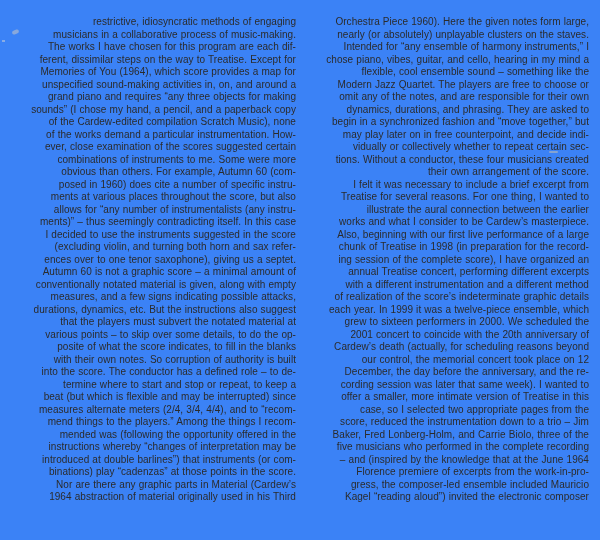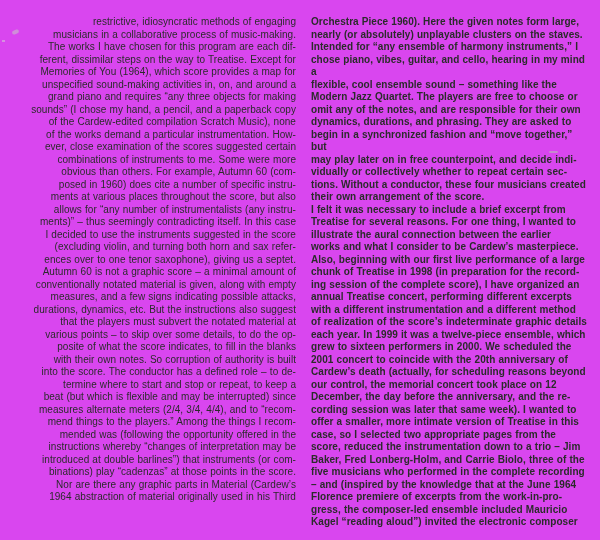--- a/index.html
+++ b/index.html
@@ -11,42 +11,41 @@
     width: 600px;
     height: 540px;
     background: #fdfdfc;
     overflow: hidden;
     position: relative;
     font-family: "Liberation Sans", "DejaVu Sans", sans-serif;
   }
   .page {
     position: absolute;
     inset: 0;
-    background: #d946ef;
+    background: #3b82f6;
   }
   .column {
     position: absolute;
     top: 16px;
     font-size: 10px;
     line-height: 12.5px;
     color: #2b2b2b;
     white-space: pre-line;
     letter-spacing: 0.05px;
     word-spacing: 0.3px;
   }
   .column.left {
     left: 14px;
     width: 282px;
     text-align: right;
   }
   .column.right {
     left: 311px;
     width: 278px;
-    text-align: left;
-    font-weight: bold;
+    text-align: right;
   }
   
   .artifact {
     position: absolute;
     pointer-events: none;
   }
   .artifact.smudge-left {
     left: 12px;
     top: 30px;
     width: 7px;

